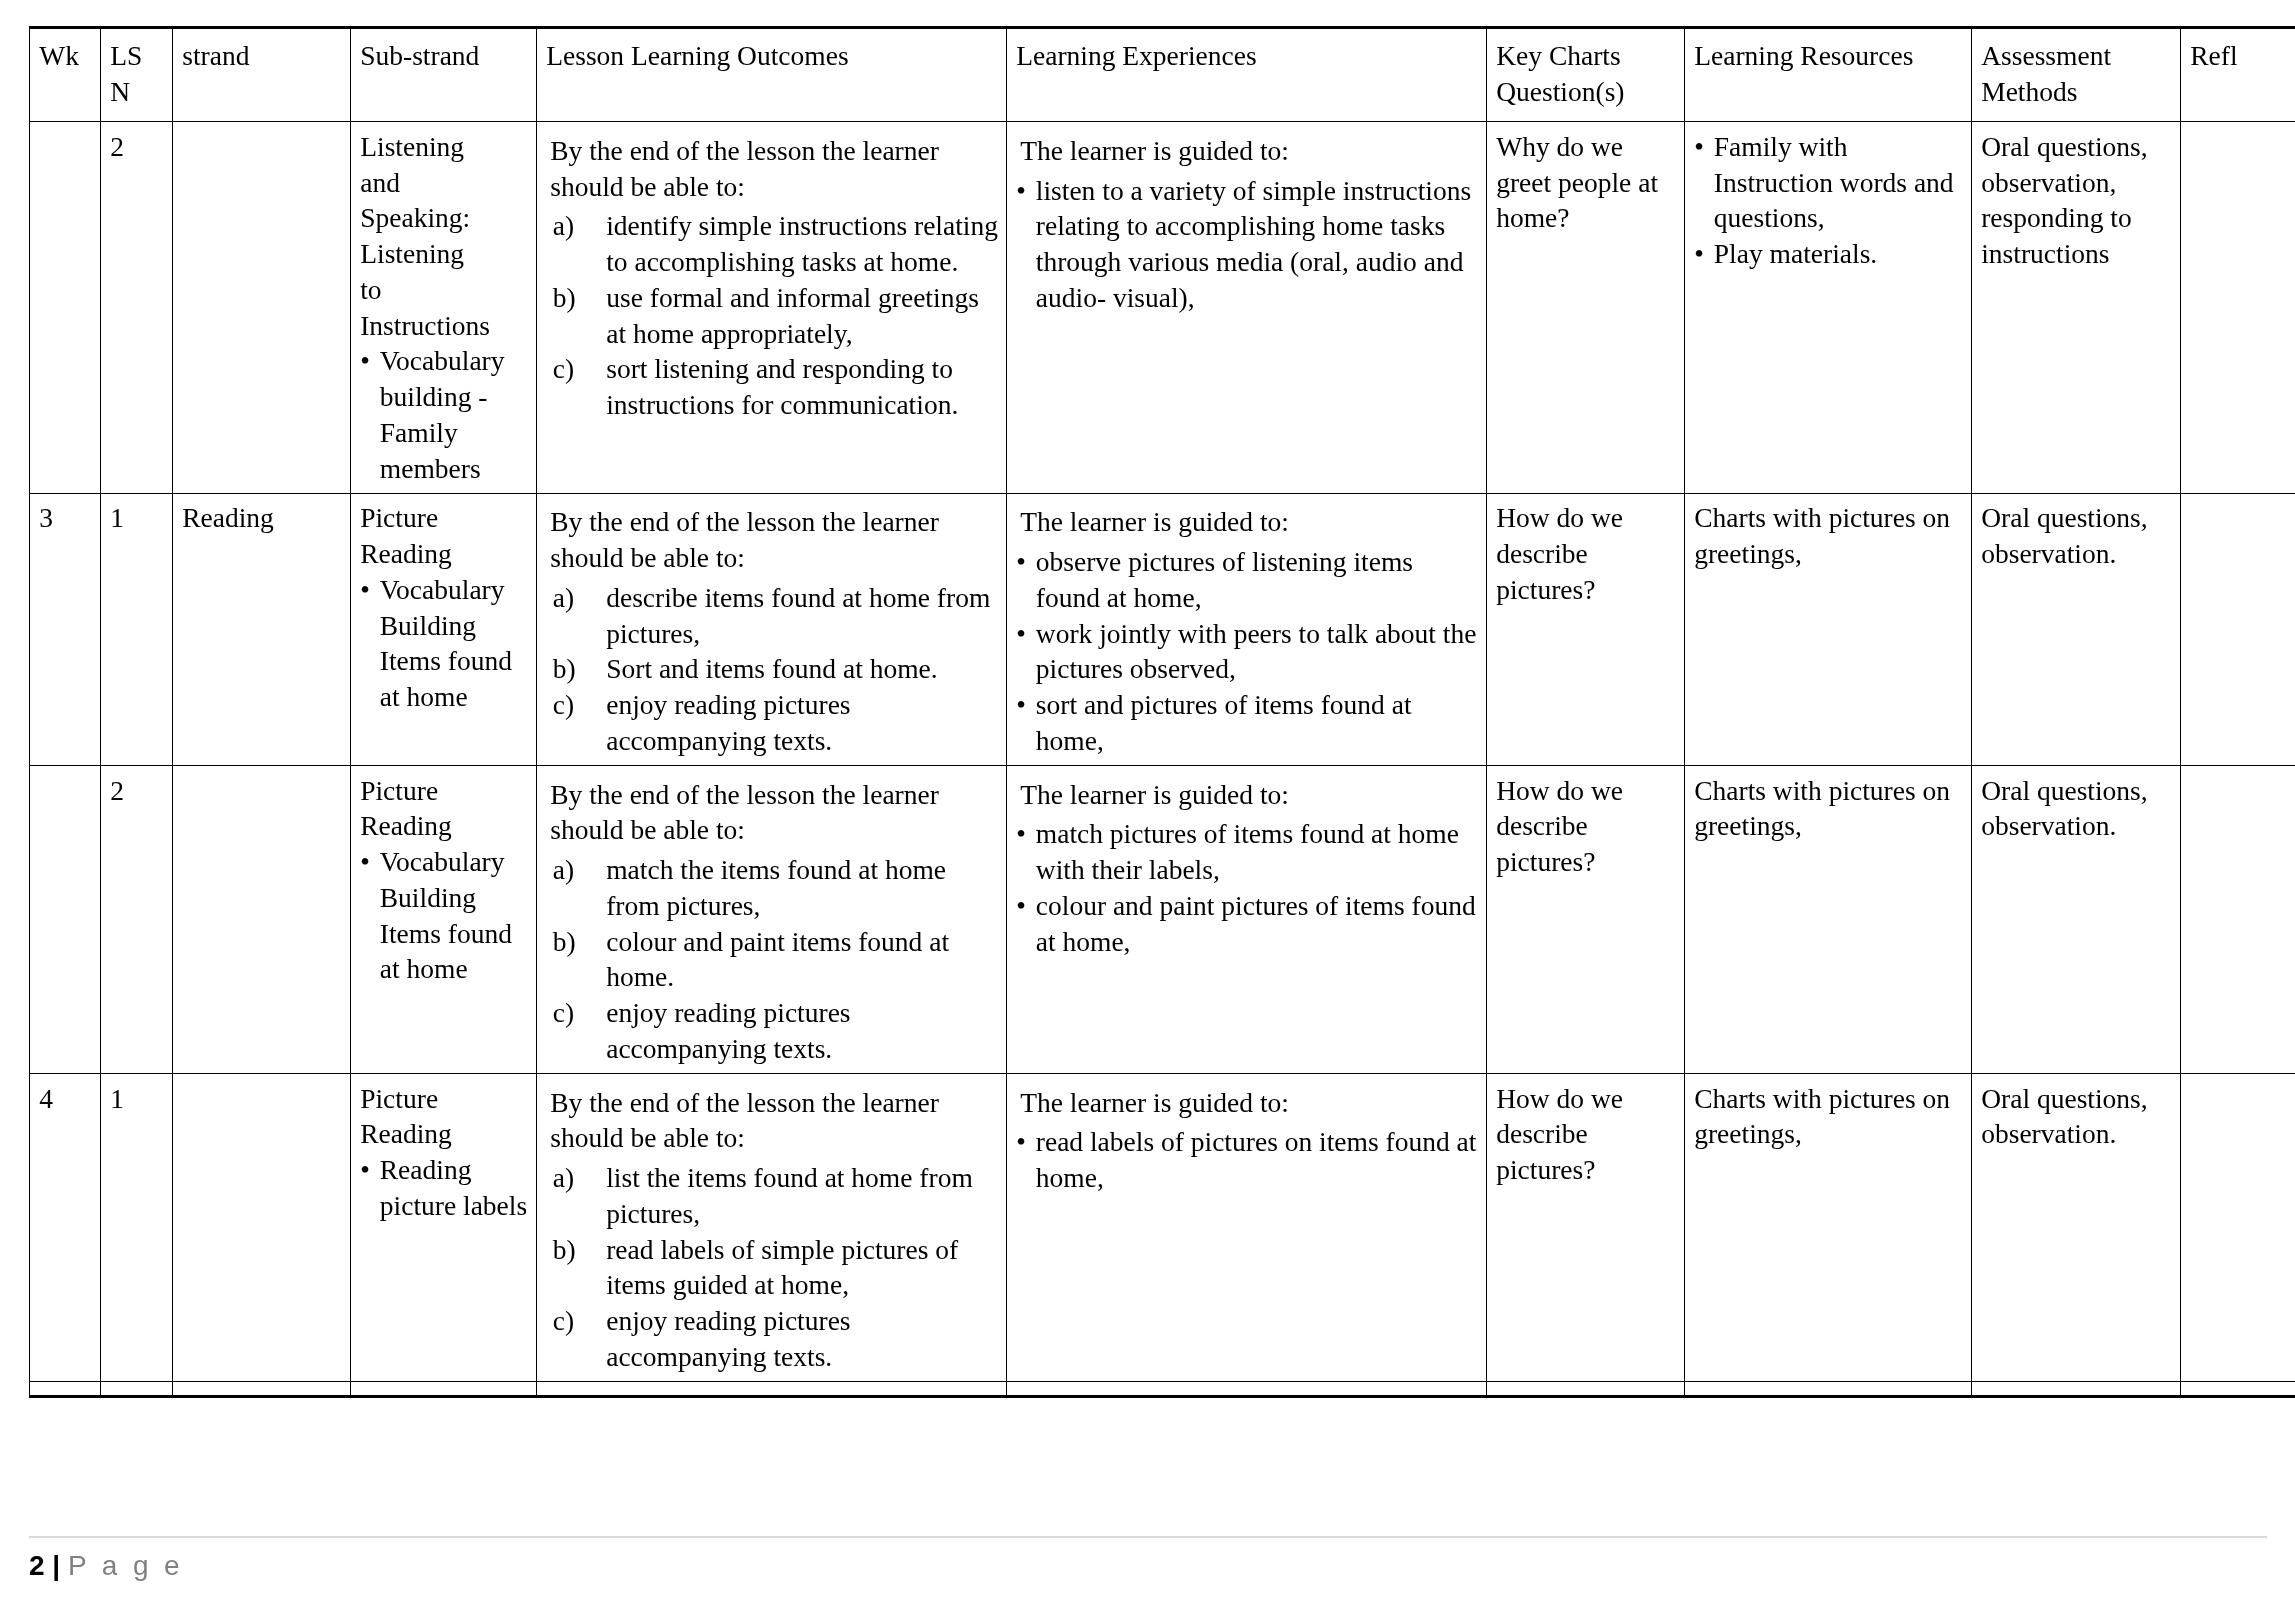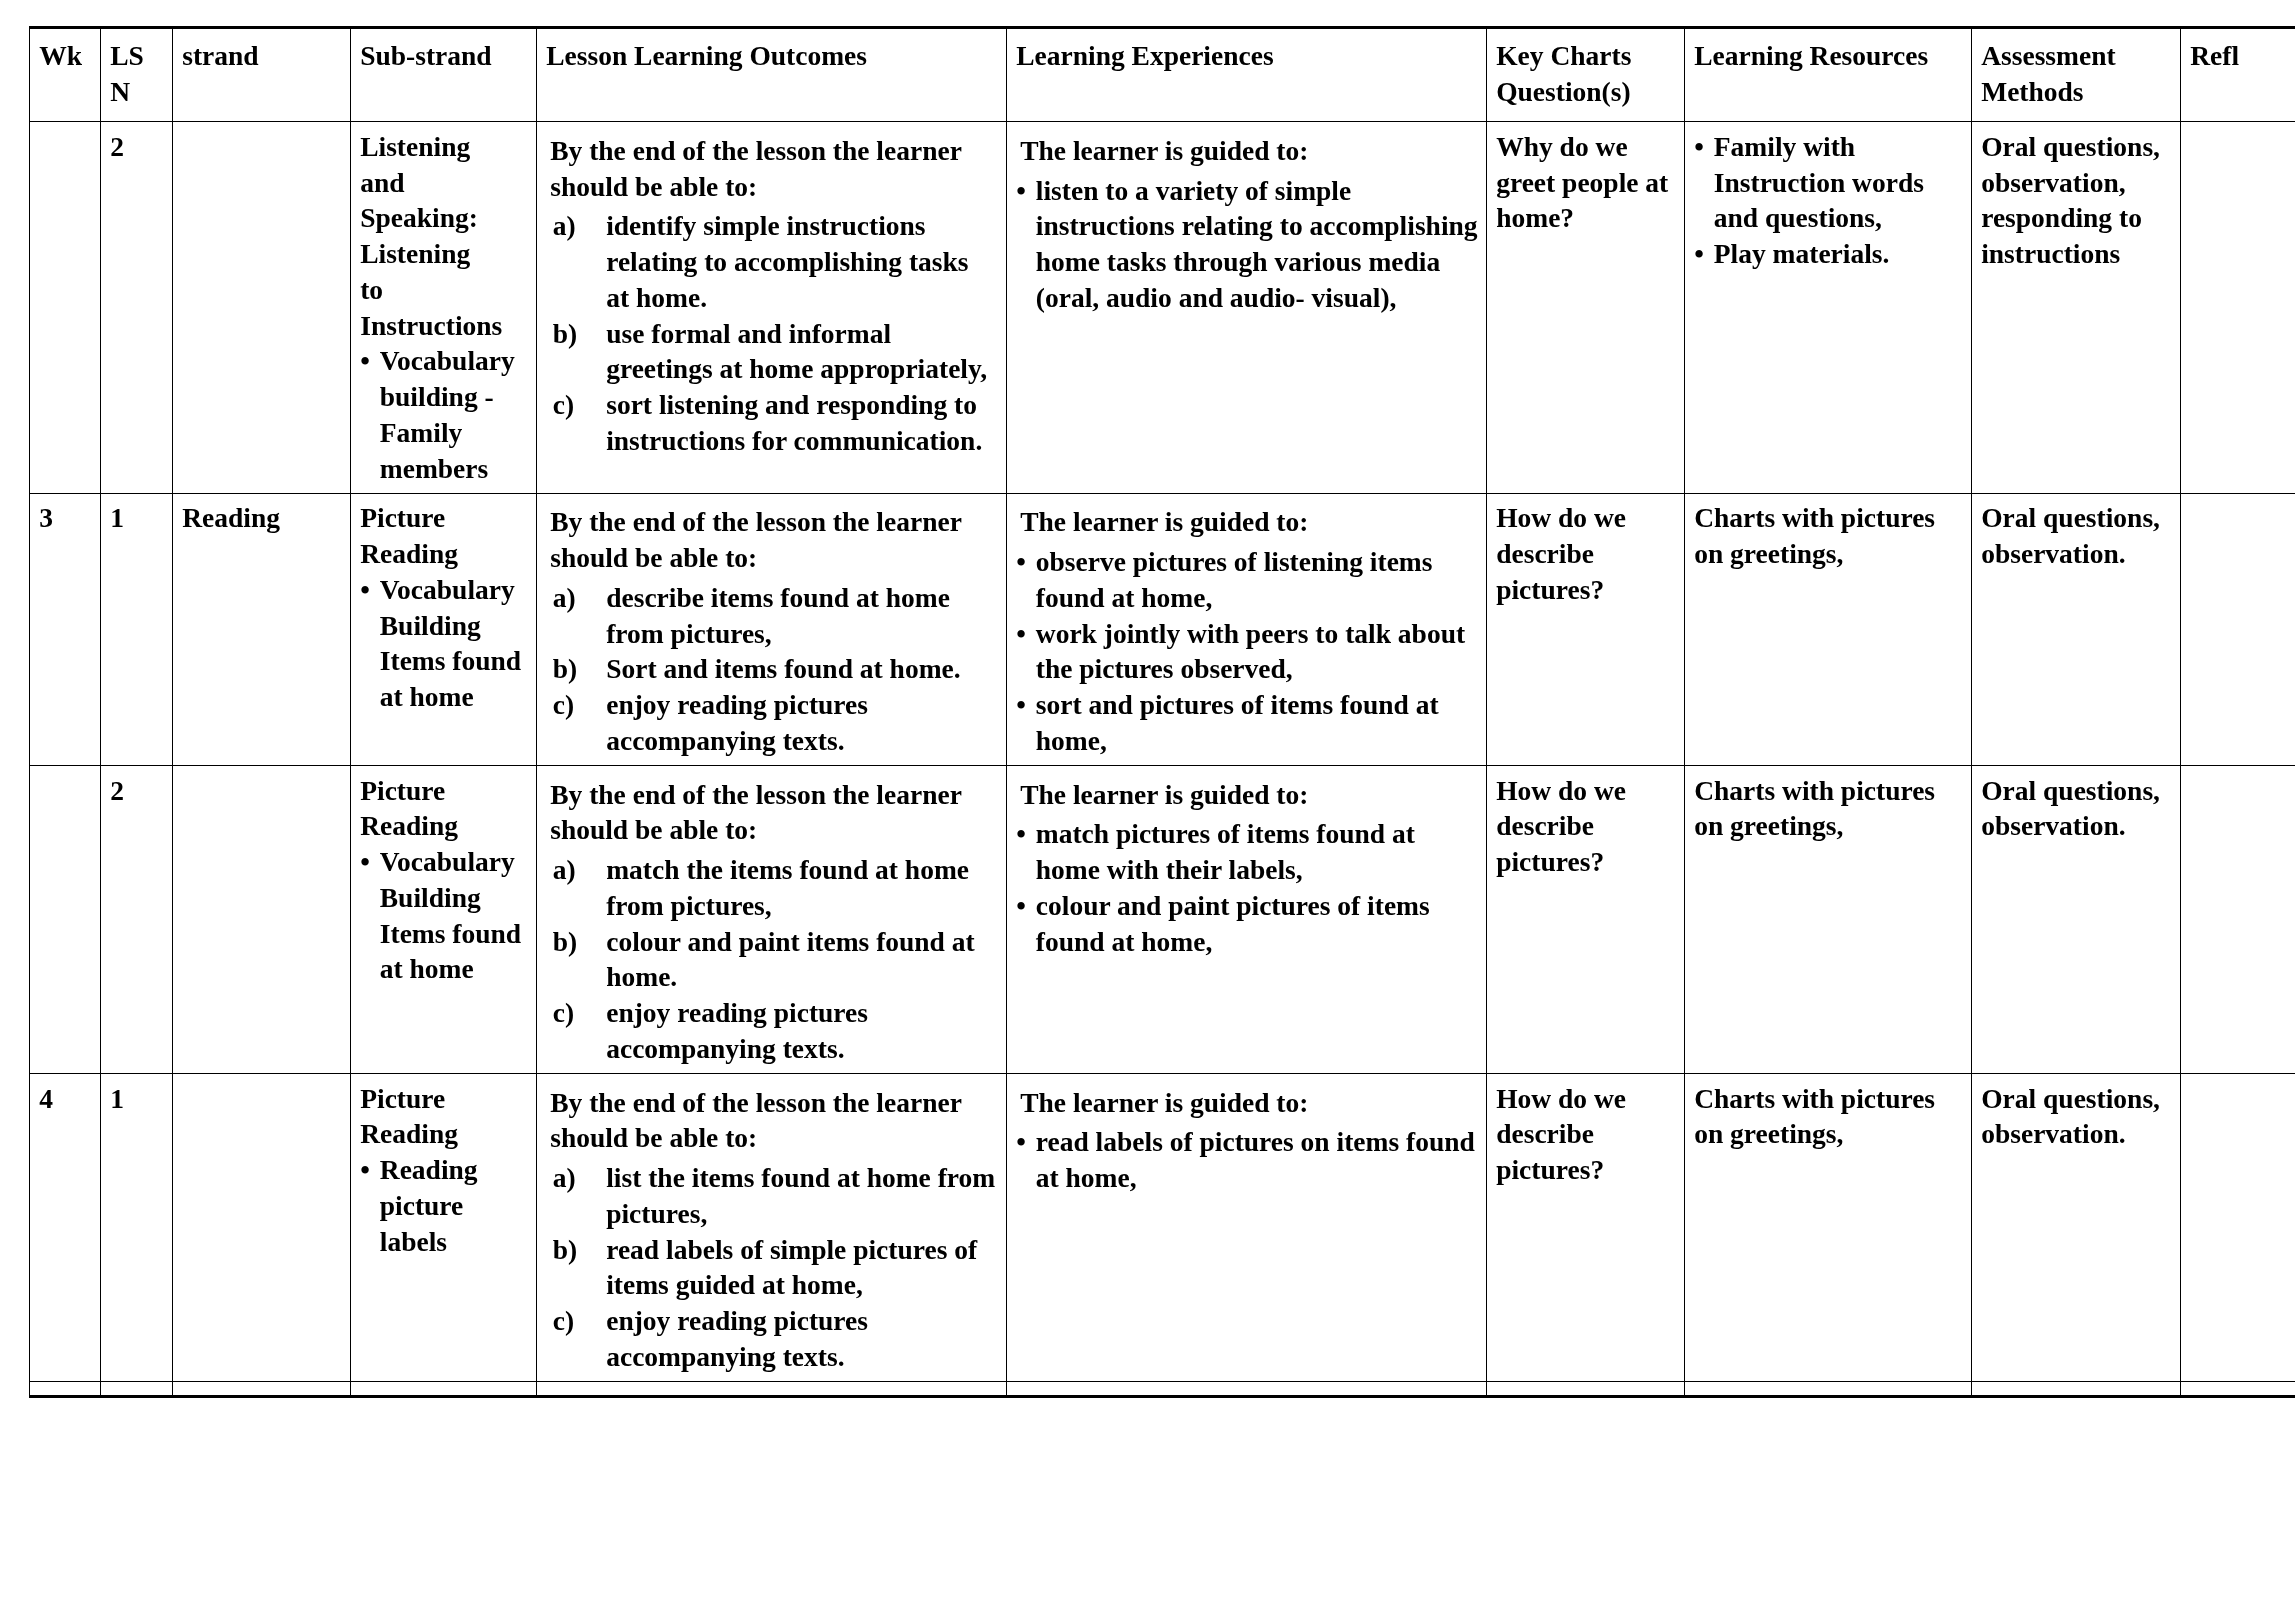--- a/index.html
+++ b/index.html
@@ -28,21 +28,21 @@
     margin-left: 29px;
     border-top: 3.3px solid #000;
     border-bottom: 3.3px solid #000;
   }
   table.scheme td, table.scheme th {
     border: 1.3px solid #000;
     vertical-align: top;
     padding: 6.5px 7.9px 6.5px 9.2px;
     font-size: 27.5px;
     line-height: 1.30;
-    font-weight: bold;
+    font-weight: normal;
     text-align: left;
   }
   thead tr th {
     border-bottom: 3.3px solid #000;
   }
   thead tr.headrow th {
     padding-top: 9.2px;
     padding-bottom: 11.8px;
   }
   tbody tr td {
@@ -384,15 +384,19 @@
           <td>
             <div class="cellline"></div>
           </td>
           <td>
             <div class="cellline"></div>
           </td>
         </tr>
       </tbody>
   </table>
 
+  <div class="footer">
+    <div class="rule"></div>
+    <div class="ftext"><span class="pagenum">2</span><span> </span><span class="pipe">|</span><span> </span><span class="pageword">P a g e</span></div>
+  </div>
 
 </div>
 
 
 </body></html>

